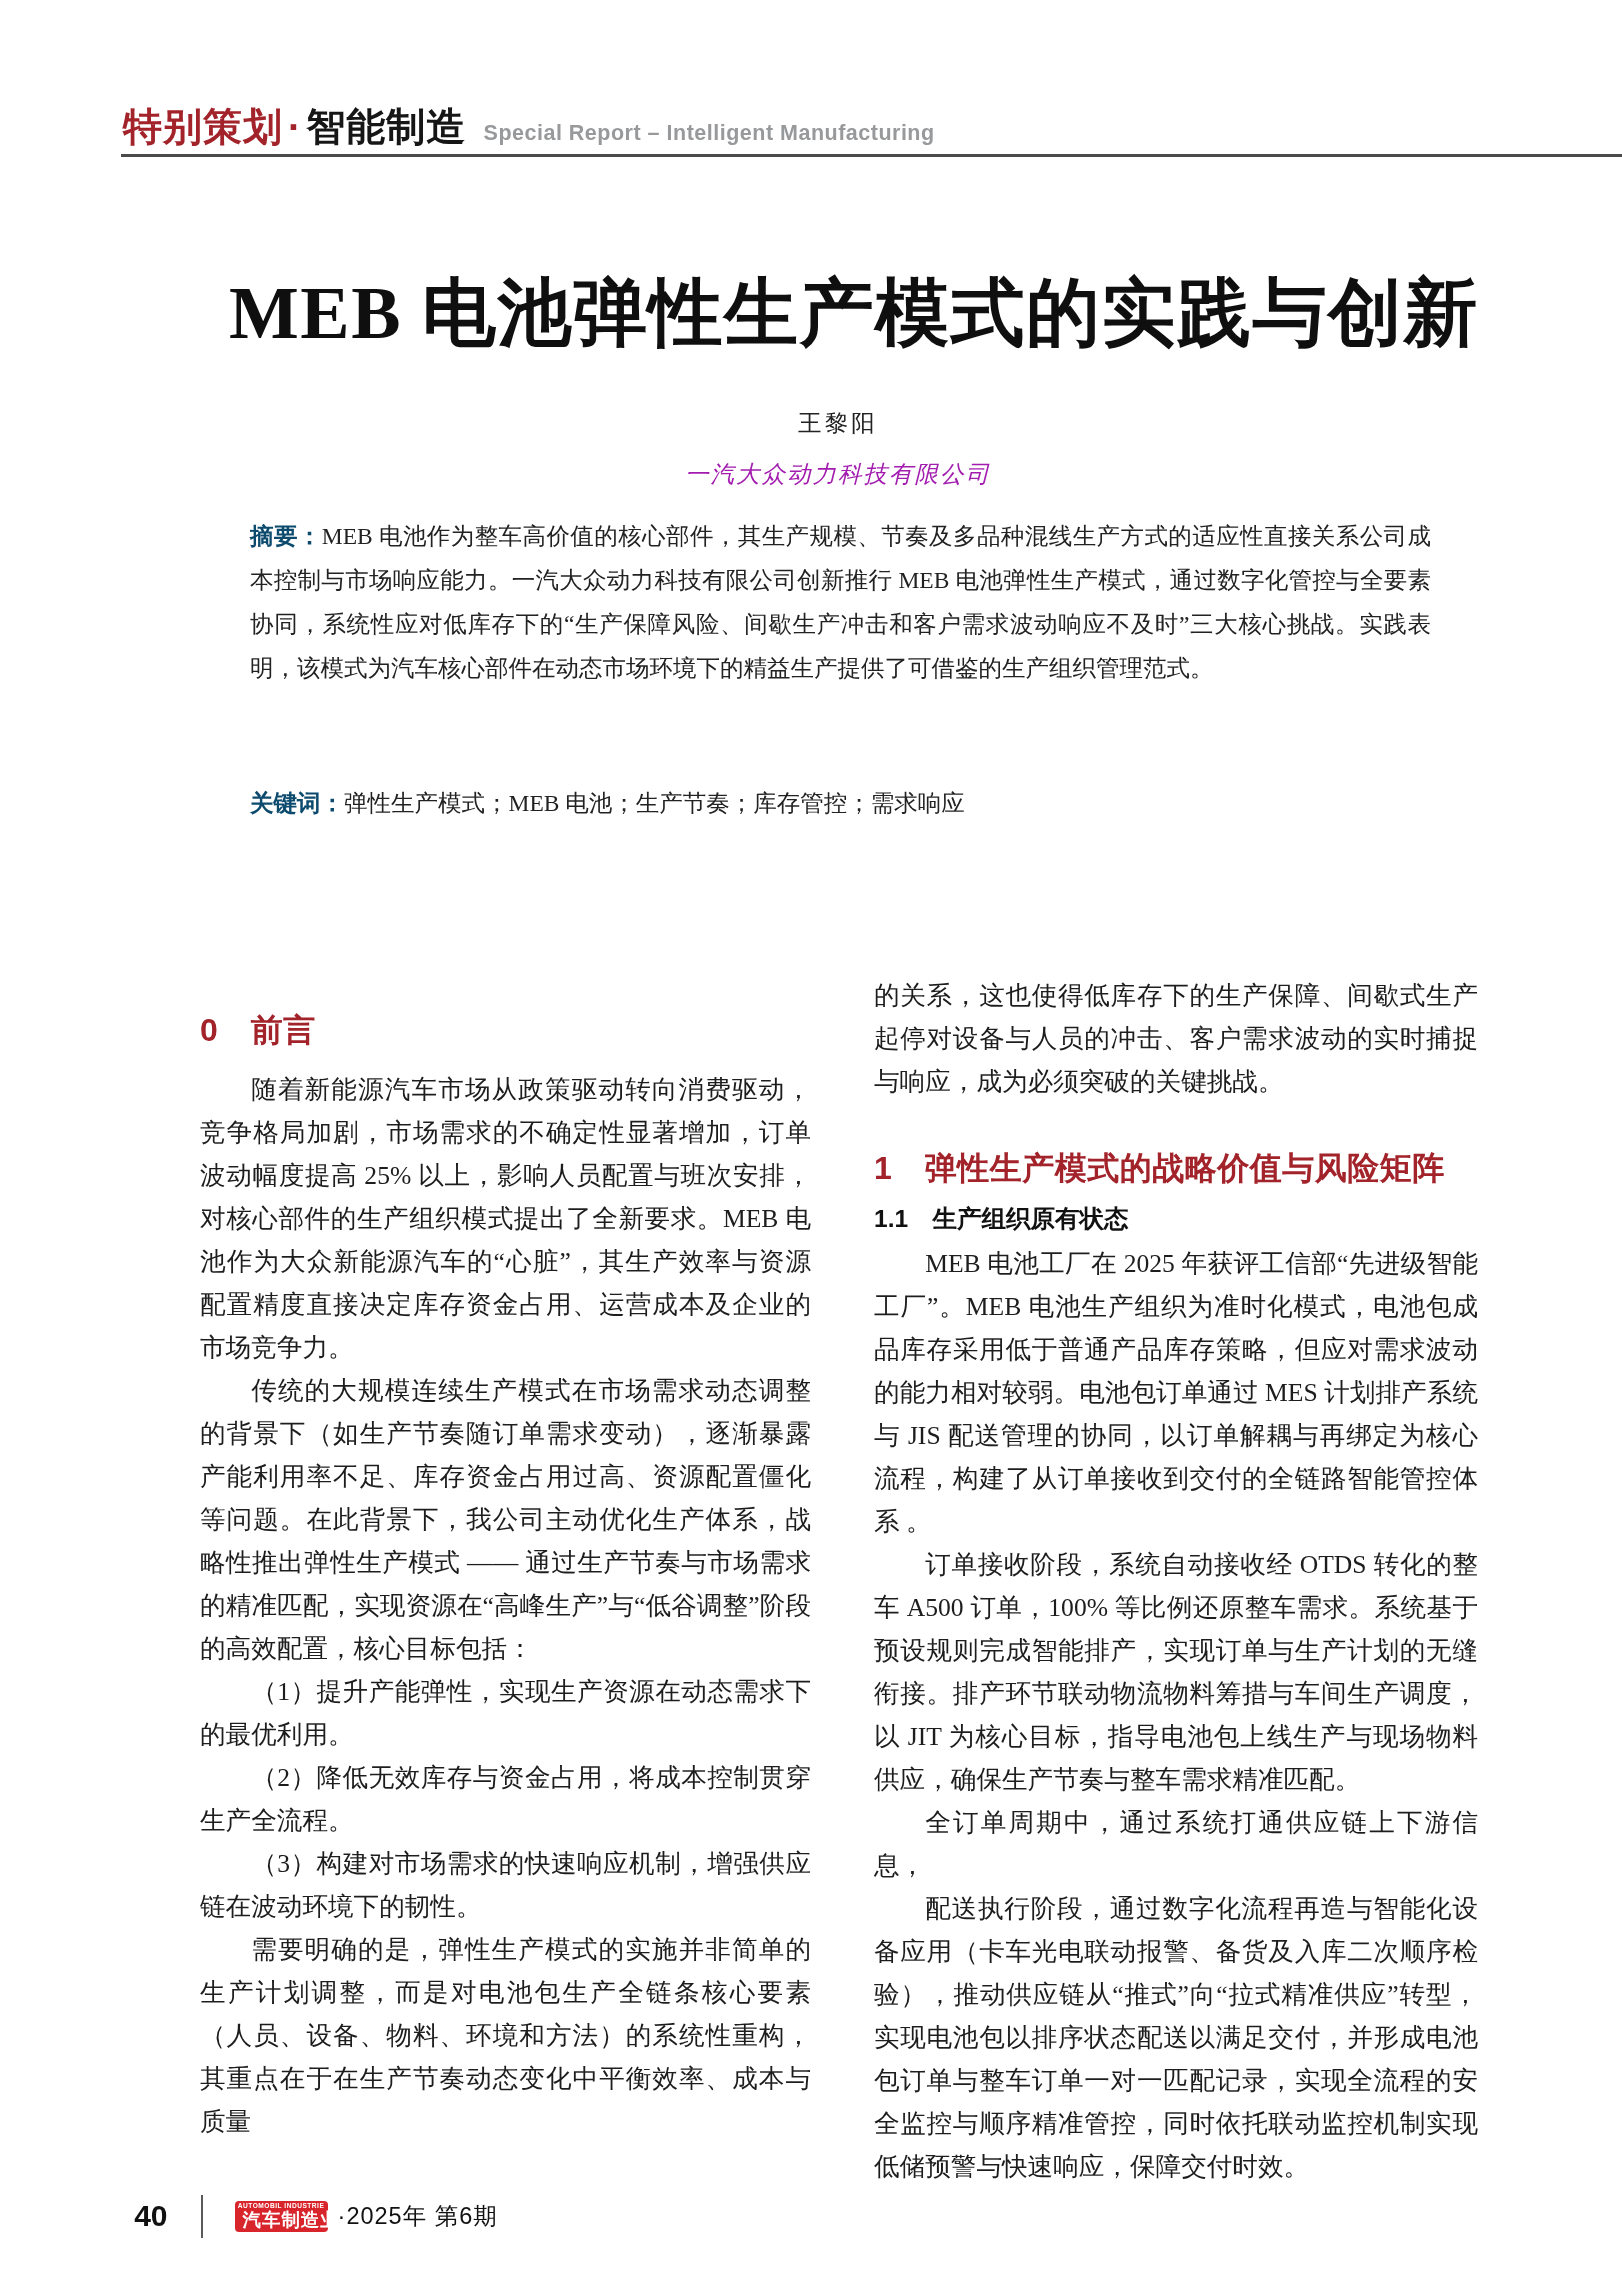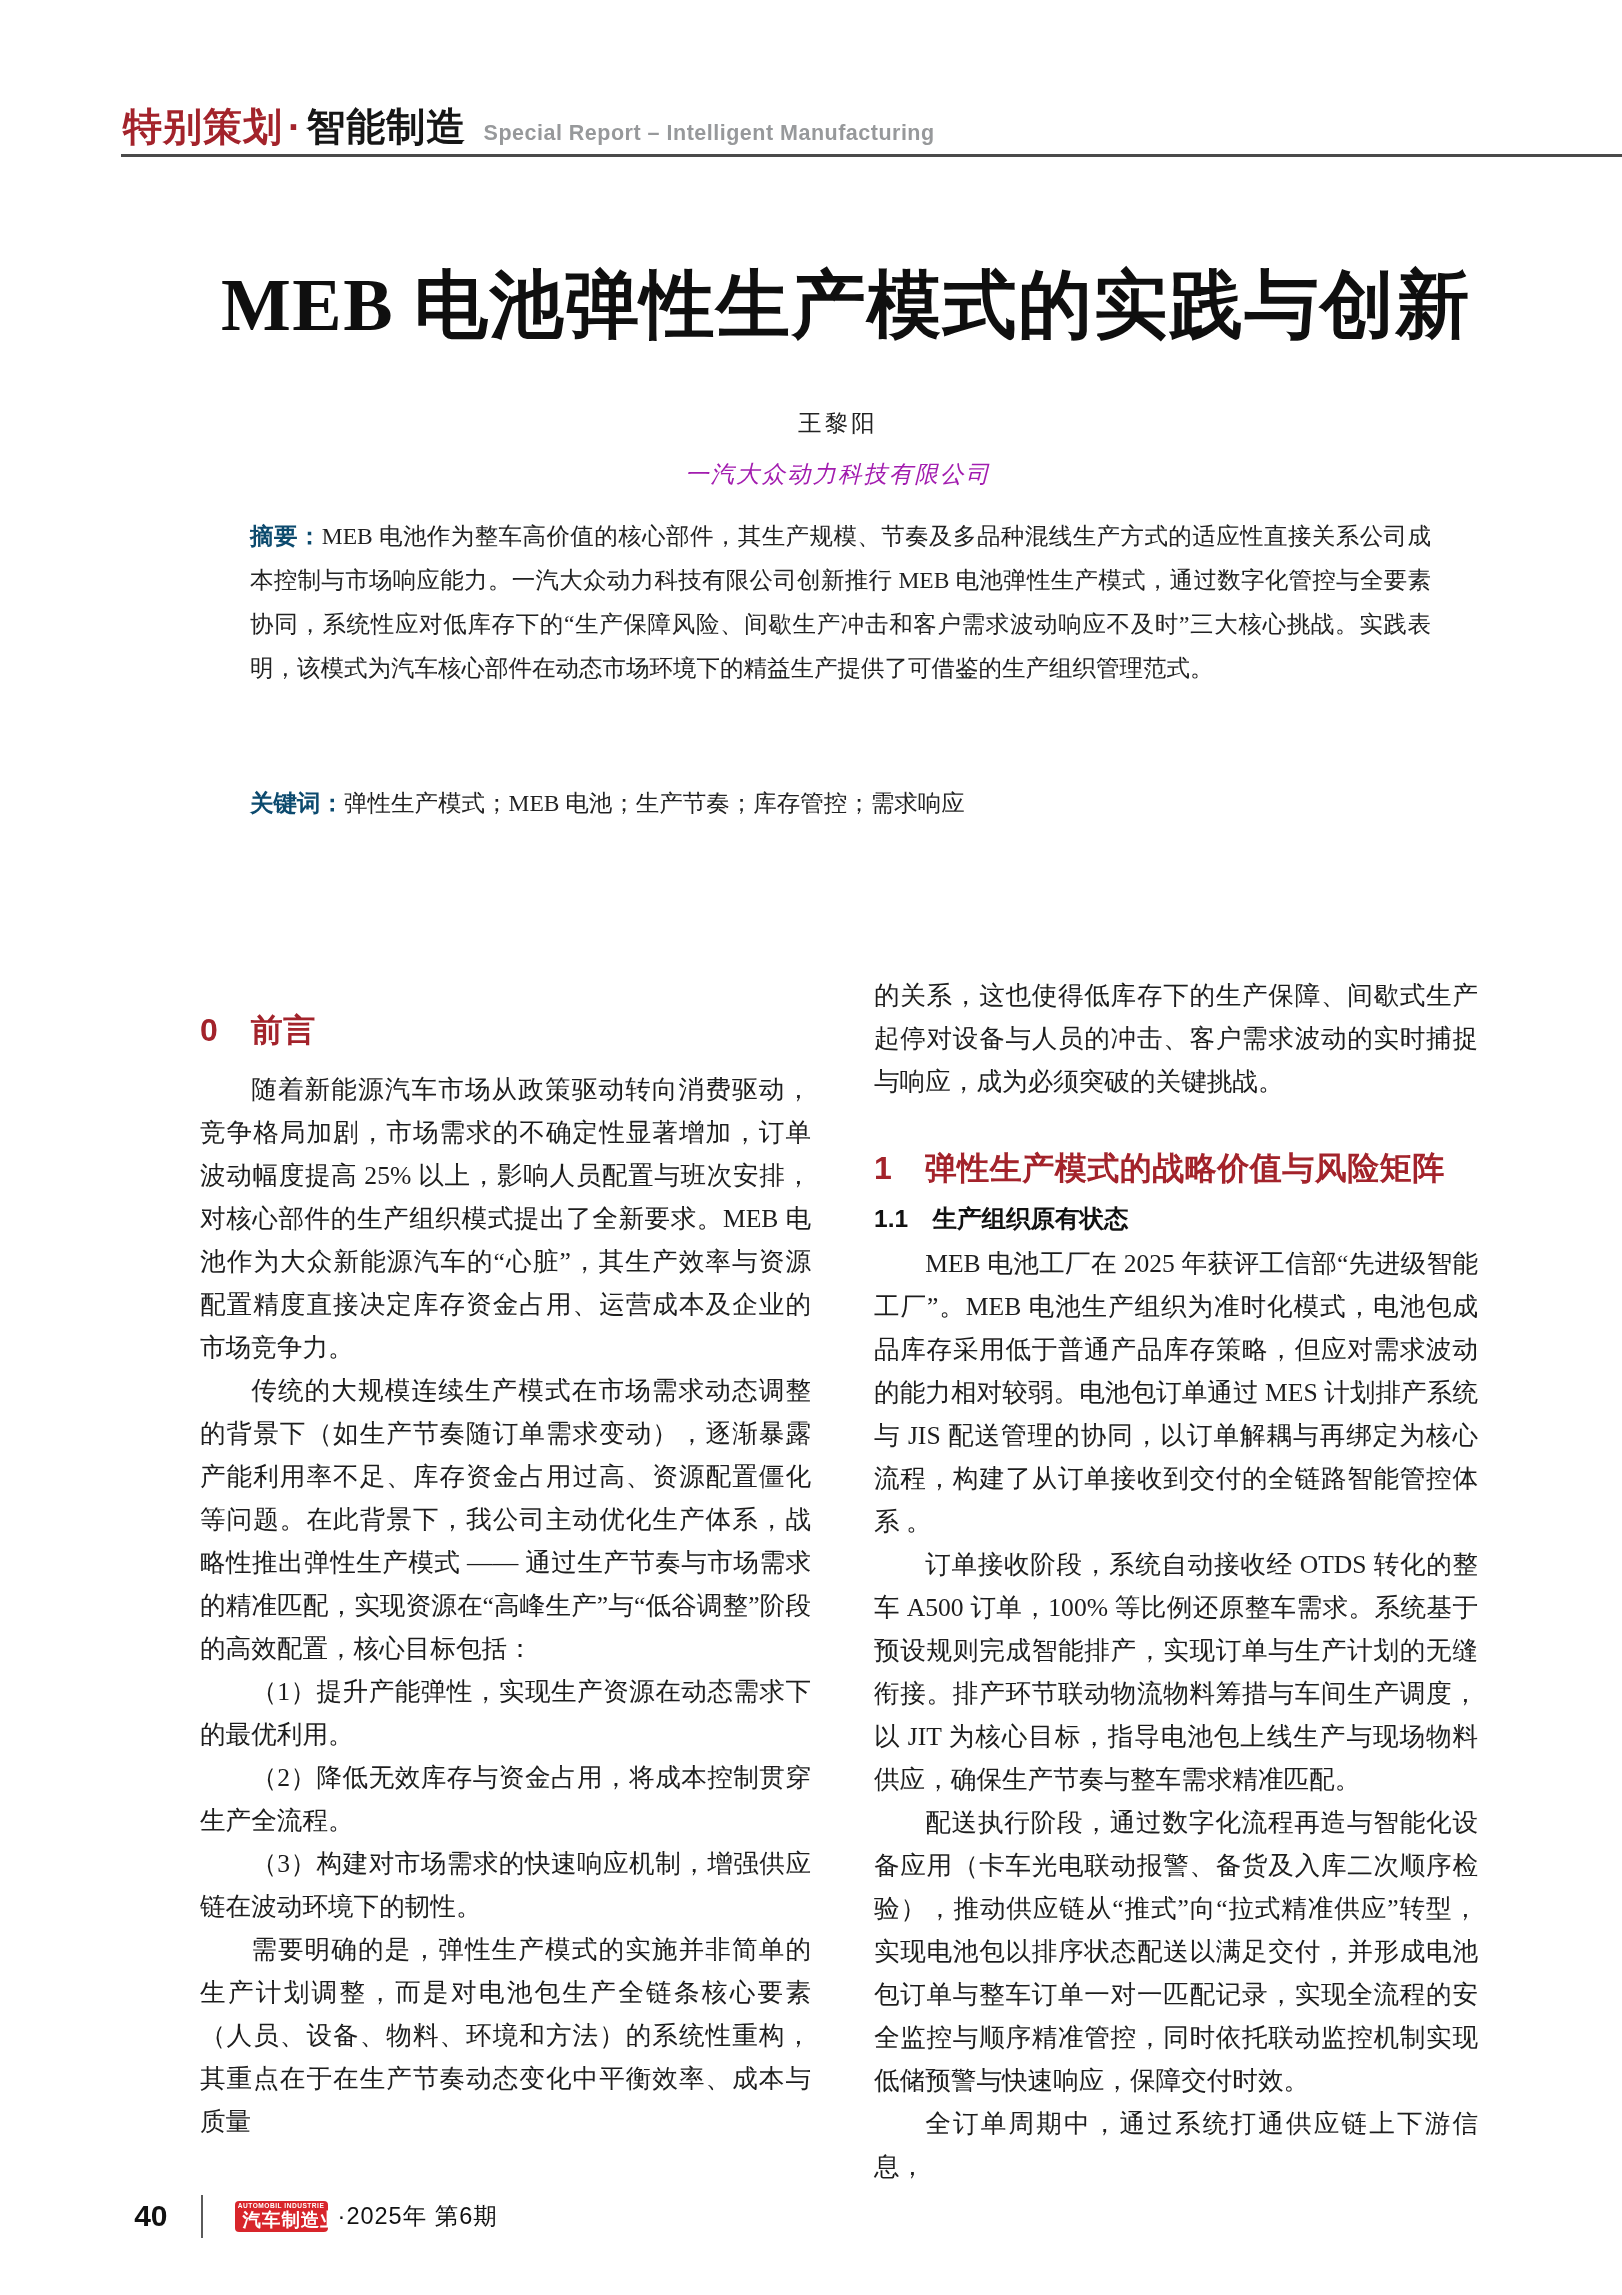--- a/index.html
+++ b/index.html
@@ -30,21 +30,21 @@
   .tag-sep{color:var(--heading-red);font-size:39px;margin:0 5.1px;}
   .tag-black{color:#161616;font-size:39px;letter-spacing:1px;}
   .tag-en{color:var(--header-gray);font-size:21.5px;margin-left:17.4px;letter-spacing:0.5px;}
   .head-rule{
     position:absolute;left:121px;right:0;top:154px;height:2.6px;
     background:var(--rule-gray);
   }
   
   .title{
     position:absolute;left:199px;width:1278px;top:255px;
-    margin:8px;text-align:center;
+    margin:16px;text-align:center;
     font-size:74px;font-weight:bold;color:#0f0f0f;
     letter-spacing:1.5px;line-height:1.15;white-space:nowrap;
   }
   .author{
     position:absolute;left:199px;width:1278px;top:407px;
     text-align:center;font-size:23.5px;letter-spacing:3.1px;color:#222;
   }
   .affiliation{
     position:absolute;left:199px;width:1278px;top:458px;
     text-align:center;font-size:23.5px;font-style:italic;letter-spacing:2px;color:#a21caf;
@@ -129,22 +129,22 @@
     <p>（3）构建对市场需求的快速响应机制，增强供应链在波动环境下的韧性。</p>
     <p>需要明确的是，弹性生产模式的实施并非简单的生产计划调整，而是对电池包生产全链条核心要素（人员、设备、物料、环境和方法）的系统性重构，其重点在于在生产节奏动态变化中平衡效率、成本与质量</p>
   </section>
 
   <section class="col col-right">
     <p class="noindent">的关系，这也使得低库存下的生产保障、间歇式生产起停对设备与人员的冲击、客户需求波动的实时捕捉与响应，成为必须突破的关键挑战。</p>
     <h2 class="h-red">1　弹性生产模式的战略价值与风险矩阵</h2>
     <h3 class="h-sub">1.1　生产组织原有状态</h3>
     <p>MEB 电池工厂在 2025 年获评工信部“先进级智能工厂”。MEB 电池生产组织为准时化模式，电池包成品库存采用低于普通产品库存策略，但应对需求波动的能力相对较弱。电池包订单通过 MES 计划排产系统与 JIS 配送管理的协同，以订单解耦与再绑定为核心流程，构建了从订单接收到交付的全链路智能管控体系 。</p>
     <p>订单接收阶段，系统自动接收经 OTDS 转化的整车 A500 订单，100% 等比例还原整车需求。系统基于预设规则完成智能排产，实现订单与生产计划的无缝衔接。排产环节联动物流物料筹措与车间生产调度，以 JIT 为核心目标，指导电池包上线生产与现场物料供应，确保生产节奏与整车需求精准匹配。</p>
+    <p>全订单周期中，通过系统打通供应链上下游信息，</p>
     <p>配送执行阶段，通过数字化流程再造与智能化设备应用（卡车光电联动报警、备货及入库二次顺序检验），推动供应链从“推式”向“拉式精准供应”转型，实现电池包以排序状态配送以满足交付，并形成电池包订单与整车订单一对一匹配记录，实现全流程的安全监控与顺序精准管控，同时依托联动监控机制实现低储预警与快速响应，保障交付时效。</p>
-    <p>全订单周期中，通过系统打通供应链上下游信息，</p>
   </section>
 
   <div class="footer">
     <span class="pageno">40</span>
     <span class="vdiv"></span>
     <span class="logo">
       <span class="logo-top">AUTOMOBIL INDUSTRIE</span>
       <span class="logo-main">汽车制造业</span>
     </span>
     <span class="issue">·2025年  第6期</span>

